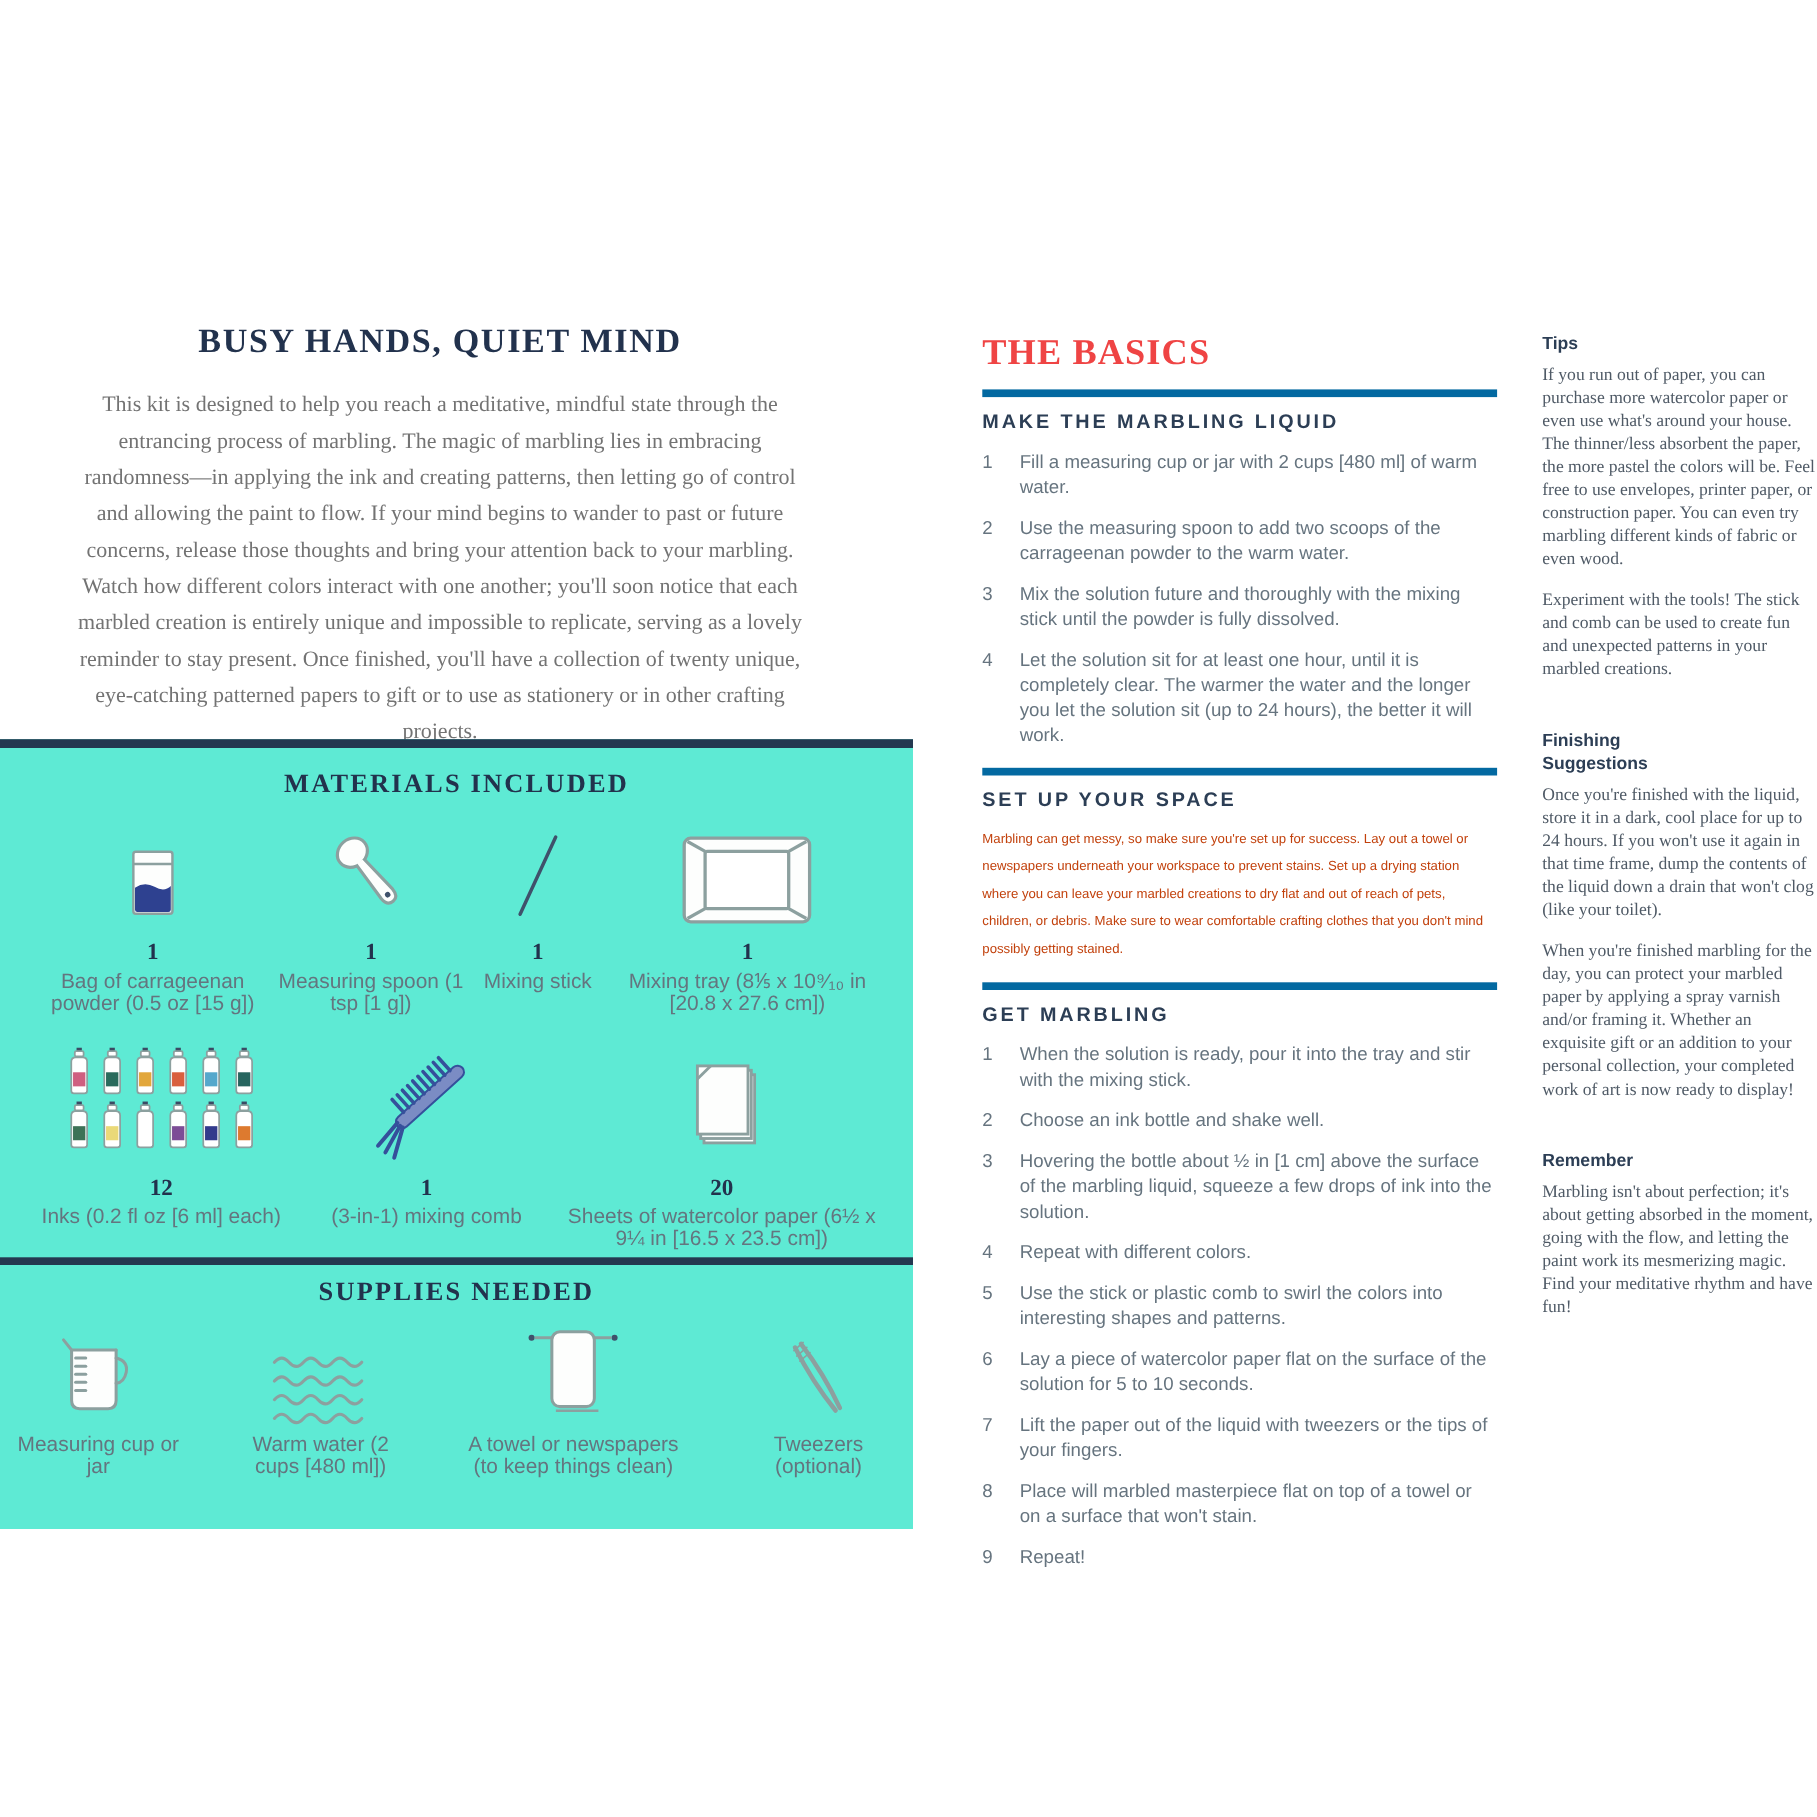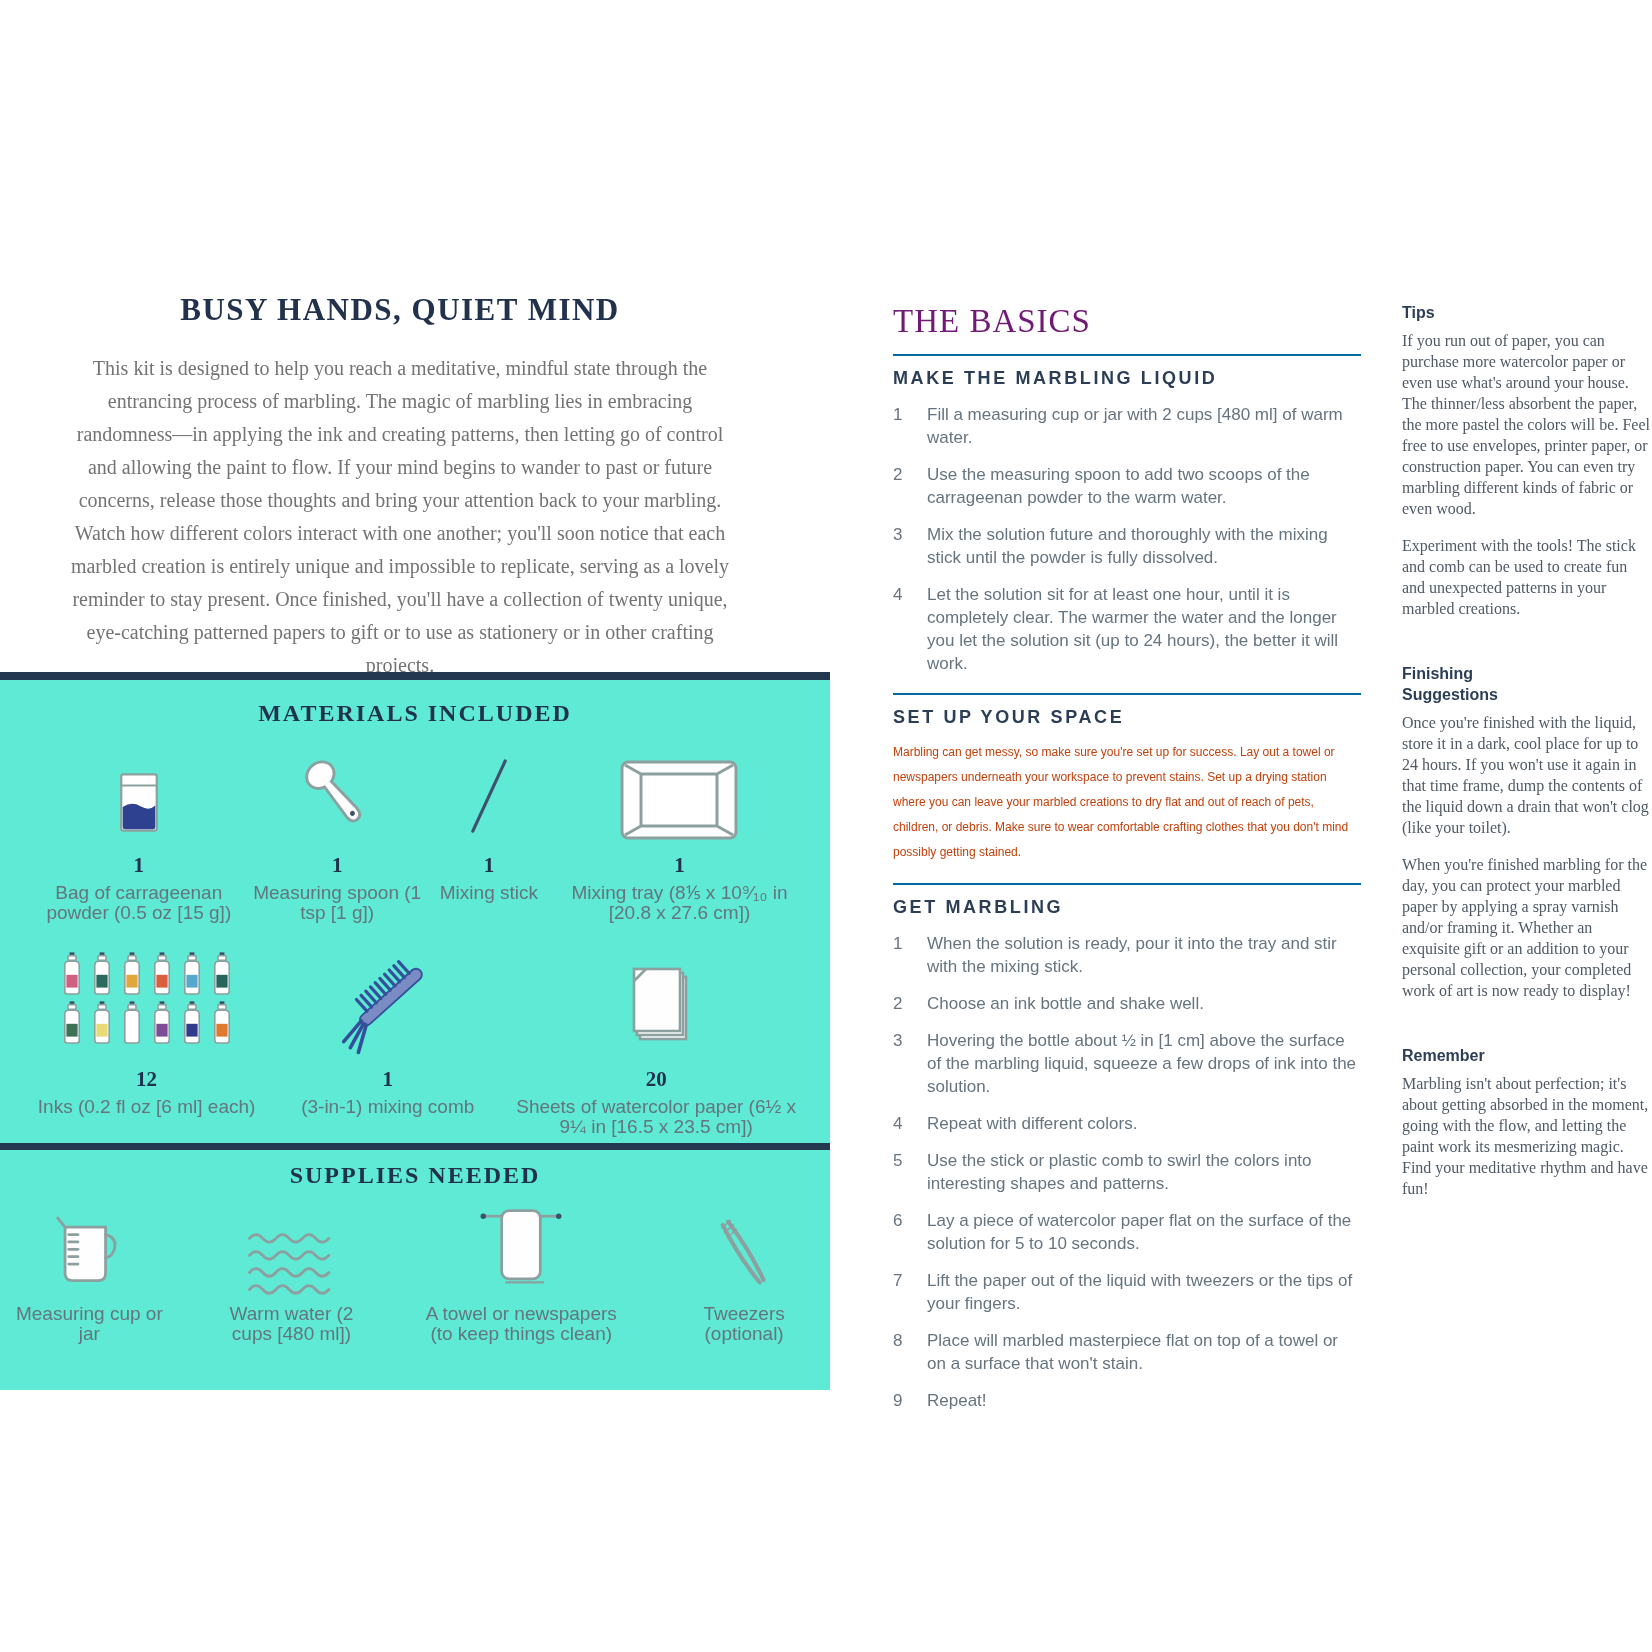--- a/index.html
+++ b/index.html
@@ -36,23 +36,23 @@
   .supplies-divider{position:absolute;left:0;top:463px;width:100%;height:7px;background:#243850;}
   .supplies-block{position:absolute;left:0;top:482px;width:100%;}
   .sup-row{display:flex;padding:0 10px;margin-top:10px;gap:40px;}
   .s1{width:23%;} .s2{width:24%;} .s3{width:31%;} .s4{width:22%;}
   .sup-row .icon-box{height:100px;}
   .ink-grid{display:flex;flex-direction:column;gap:5px;}
   .ink-row{display:flex;gap:6px;}
 
   
   .basics{position:absolute;left:893px;top:303px;width:468px;}
-  .basics-title{margin:0;font-family:"Liberation Serif", serif;font-weight:normal;
-                font-size:33px;letter-spacing:1px;color:#701a75;}
-  .section{border-top:2px solid #0369a1;margin-top:18px;padding-top:12px;}
+  .basics-title{margin:0;font-family:"Liberation Serif", serif;font-weight:bold;
+                font-size:33px;letter-spacing:1px;color:#ef4444;}
+  .section{border-top:7px solid #0369a1;margin-top:18px;padding-top:12px;}
   .section:first-of-type{margin-top:14px;}
   .section-head{margin:0;font-size:18px;font-weight:bold;letter-spacing:2.6px;color:#2c3e55;}
   .steps{list-style:none;margin:4px 0 0;padding:0;}
   .steps li{display:flex;margin-top:14px;font-size:17px;line-height:23px;color:#66747f;}
   .step-num{flex:none;width:18px;color:#66747f;}
   .step-text{margin-left:16px;}
   .section-body{margin:12px 0 0;font-size:12px;line-height:25px;color:#c2410c;}
 
   
   .sidebar{position:absolute;left:1402px;top:302px;width:250px;}

